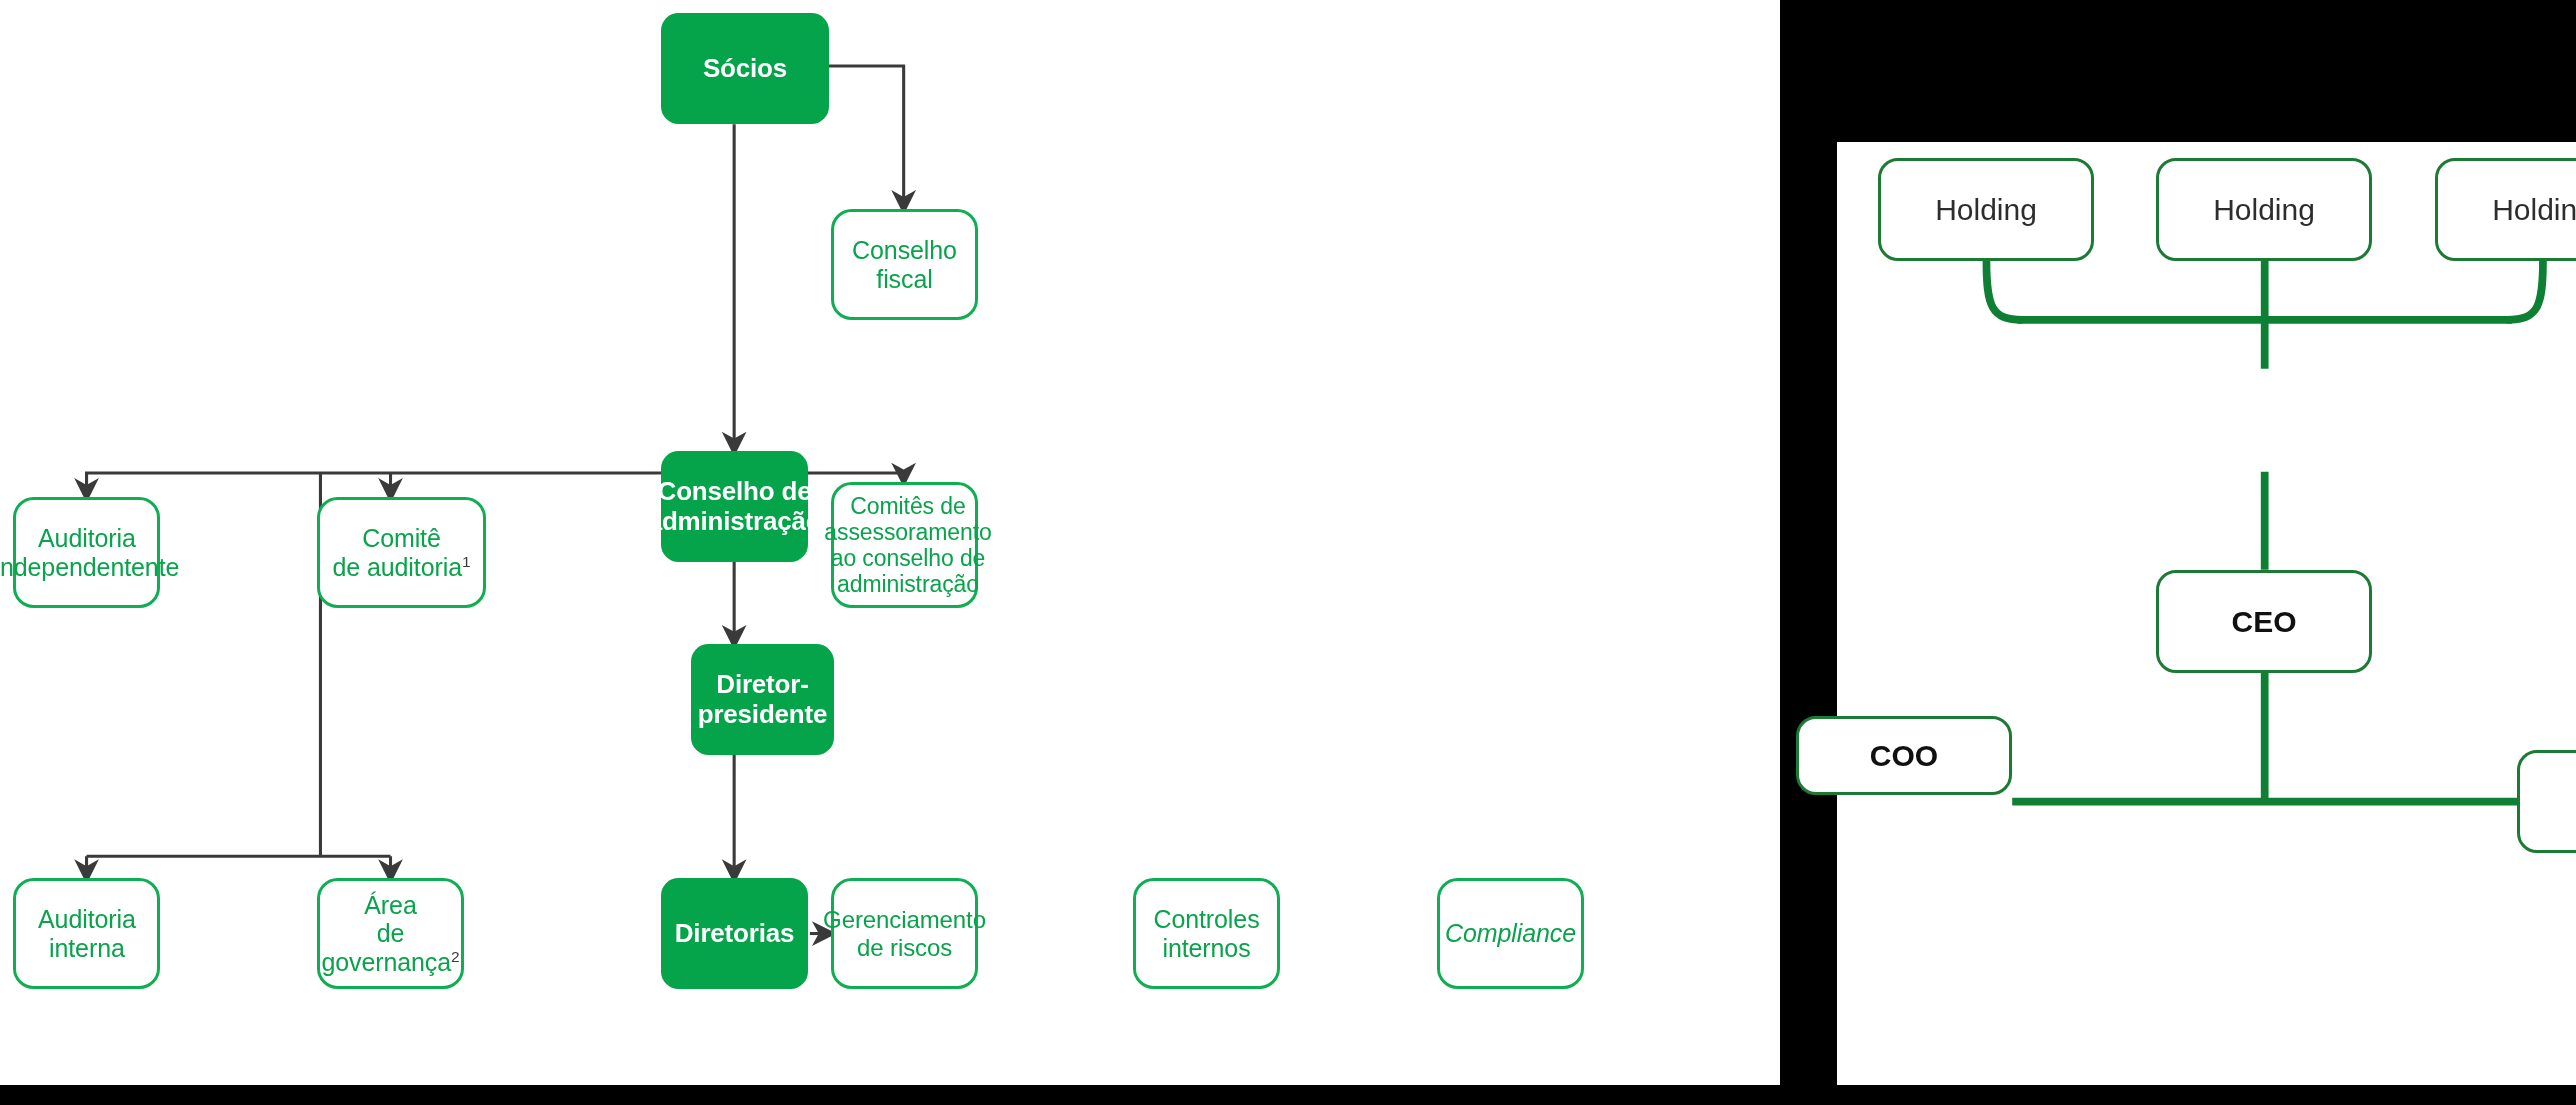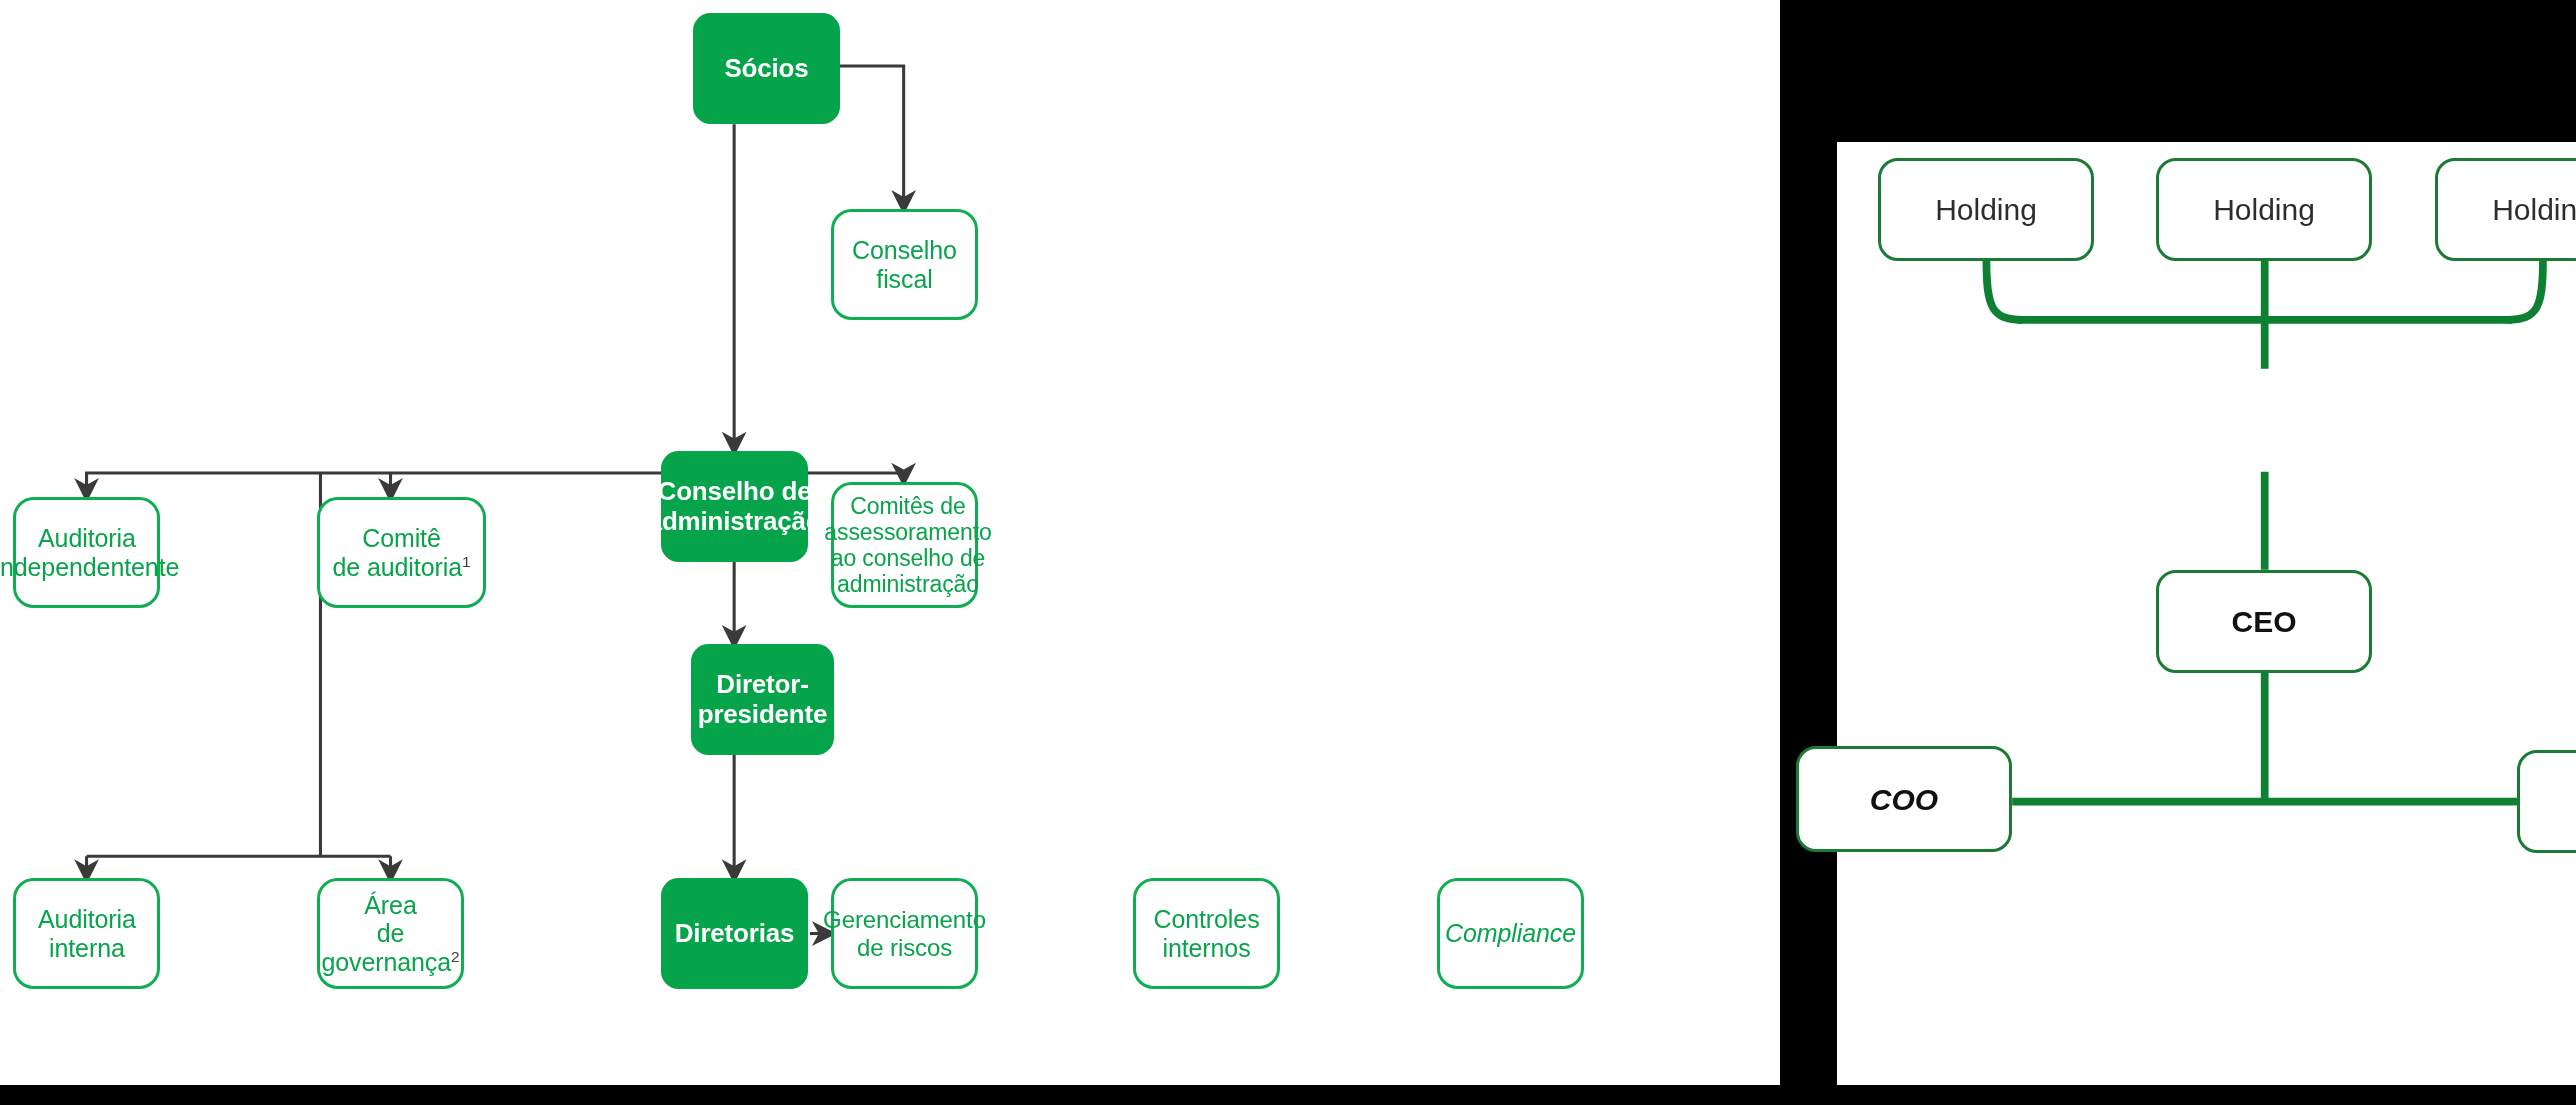--- a/index.html
+++ b/index.html
@@ -47,21 +47,21 @@
   }
   .n-outline.italic{font-style:italic;}
   .sup{
     font-size:0.62em;
     vertical-align:super;
     color:#3b3b3b;
     line-height:0;
   }
 
   
-  #n-socios            {left:661px;top:13.4px;  width:147px;height:111px;margin-left:32px;}
+  #n-socios            {left:661px;top:13.4px;  width:168px;height:111px;}
   #n-conselho-fiscal   {left:831px;top:209px; width:147px;height:111px;}
   #n-conselho-adm      {left:661px;top:451px; width:147px;height:111px;}
   #n-auditoria-indep   {left:13.4px;  top:497px; width:147px;height:111px;}
   #n-comite-auditoria  {left:317px; top:497px; width:169px;height:111px;}
   #n-comites-assess    {left:831px;top:482px; width:147px;height:126px;}
   #n-diretor-pres      {left:691px;top:644px;width:143px;height:111px;}
   #n-auditoria-interna {left:13.4px;  top:878px;width:147px;height:111px;}
   #n-area-gov          {left:317px; top:878px;width:147px;height:111px;}
   #n-diretorias        {left:661px;top:878px;width:147px;height:111px;}
   #n-ger-riscos        {left:831px;top:878px;width:147px;height:111px;}
@@ -85,21 +85,21 @@
     line-height:1.1;
     z-index:3;
   }
   .rnode.bold{font-weight:bold;color:#111111;}
 
   #r-holding-1 {left:41px;  top:15.5px;  width:216px;height:103px;}
   #r-holding-2 {left:319px; top:15.5px;  width:216px;height:103px;}
   #r-holding-3 {left:598px;top:15.5px;  width:216px;height:103px;}
   #r-conselho  {left:319px; top:227px; width:216px;height:103px;}
   #r-ceo       {left:319px; top:428px; width:216px;height:103px;}
-  #r-coo       {left:-41px; top:604px;width:216px;height:106px;font-style:italic;}
+  #r-coo       {left:-41px; top:574px;width:216px;height:79px;}
   #r-cfo       {left:680px;top:608px;width:216px;height:103px;}
 </style>
 </head>
 <body>
 
 <div class="stage" id="left-stage">
 
   <svg id="left-svg" viewBox="0 0 3455 2106">
     <defs>
       <marker id="ah" markerWidth="10" markerHeight="10" refX="5" refY="5" orient="auto" markerUnits="strokeWidth">

